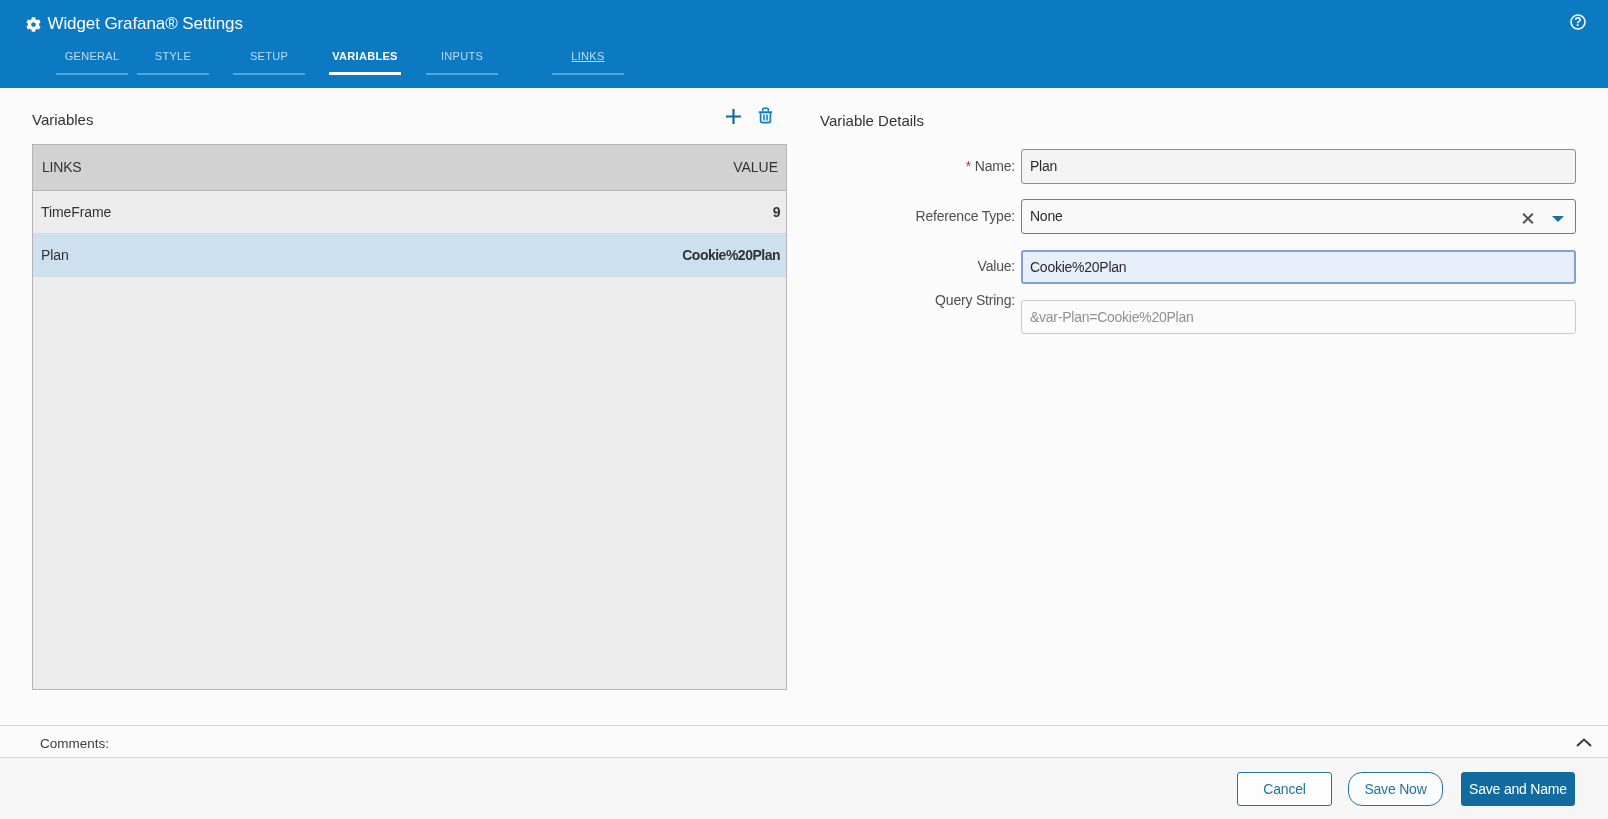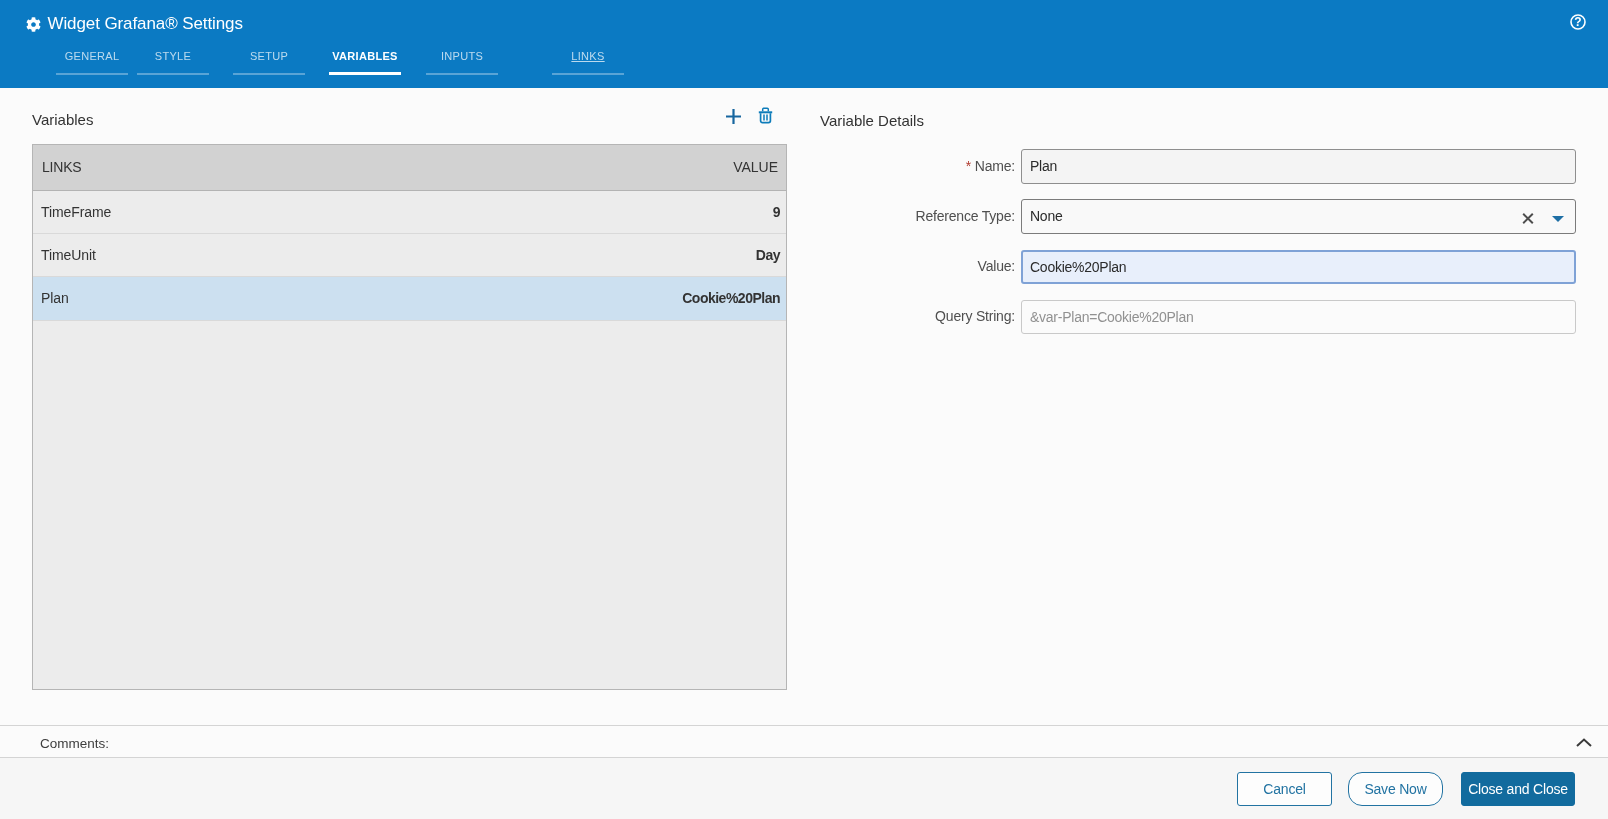--- a/index.html
+++ b/index.html
@@ -56,49 +56,45 @@
   </svg>
   <div class="abs table">
     <div class="thead">
       <span style="left:9px;">LINKS</span>
       <span style="right:8px;letter-spacing:0;">VALUE</span>
     </div>
     <div class="trow">
       <span style="left:8px;">TimeFrame</span>
       <span class="vright">9</span>
     </div>
-    <div class="trow">
-      <span style="left:8px;">TimeUnit</span>
-      <span class="vright">Day</span>
-    </div>
     <div class="trow sel">
       <span style="left:8px;">Plan</span>
       <span class="vright">Cookie%20Plan</span>
     </div>
   </div>
 
   <div class="abs sectitle" style="left:820px;top:112px;">Variable Details</div>
   <div class="abs flabel" style="top:158px;"><span style="color:#b03a2e;">*</span> Name:</div>
   <div class="abs finput" style="top:149px;background:#f4f4f4;border:1px solid #8e8e8e;">Plan</div>
   <div class="abs flabel" style="top:208px;">Reference Type:</div>
   <div class="abs finput" style="top:198.5px;background:#f9f9f9;border:1px solid #7b7b7b;">None
     <svg class="abs" style="left:500px;top:13px;" width="12" height="11" viewBox="0 0 12 11">
       <path d="M1.2 0.8l9.6 9.4M10.8 0.8L1.2 10.2" stroke="#4d4d4d" stroke-width="2"></path>
     </svg>
     <svg class="abs" style="left:530px;top:16px;" width="12" height="6" viewBox="0 0 12 6">
       <path d="M0 0h12L6 6z" fill="#1e6fa5"></path>
     </svg>
   </div>
   <div class="abs flabel" style="top:258px;">Value:</div>
   <div class="abs finput" style="top:250px;height:34px;line-height:30px;padding-left:7px;background:#e8effb;border:2px solid #7fa2d6;">Cookie%20Plan</div>
-  <div class="abs flabel" style="top:308px;">Query String:</div>
+  <div class="abs flabel" style="top:292px;">Query String:</div>
   <div class="abs finput" style="top:299.5px;height:34px;line-height:32px;background:#fbfbfb;border:1px solid #c9c9c9;color:#919191;">&amp;var-Plan=Cookie%20Plan</div>
 
   <div class="abs" style="left:0;top:725px;width:1608px;height:33px;background:#fbfbfb;border-top:1px solid #d4d4d4;border-bottom:1px solid #d4d4d4;box-sizing:border-box;"></div>
   <div class="abs" style="left:40px;top:736px;font-size:13.5px;color:#3d3d3d;">Comments:</div>
   <svg class="abs" style="left:1576px;top:738px;" width="16" height="9" viewBox="0 0 16 9">
     <path d="M1 8l7-6.5L15 8" stroke="#3a3a3a" stroke-width="2" fill="none"></path>
   </svg>
 
   <div class="abs" style="left:0;top:758px;width:1608px;height:61px;background:#f6f6f6;"></div>
   <div class="abs btn" style="left:1237px;width:95px;">Cancel</div>
   <div class="abs btn" style="left:1348px;width:95px;border-radius:14px;">Save Now</div>
-  <div class="abs btn" style="left:1461px;width:114px;background:#126b9e;color:#fff;border-color:#126b9e;">Close and Close</div>
+  <div class="abs btn" style="left:1461px;width:114px;background:#126b9e;color:#fff;border-color:#126b9e;">Save and Name</div>
 
 </body></html>

